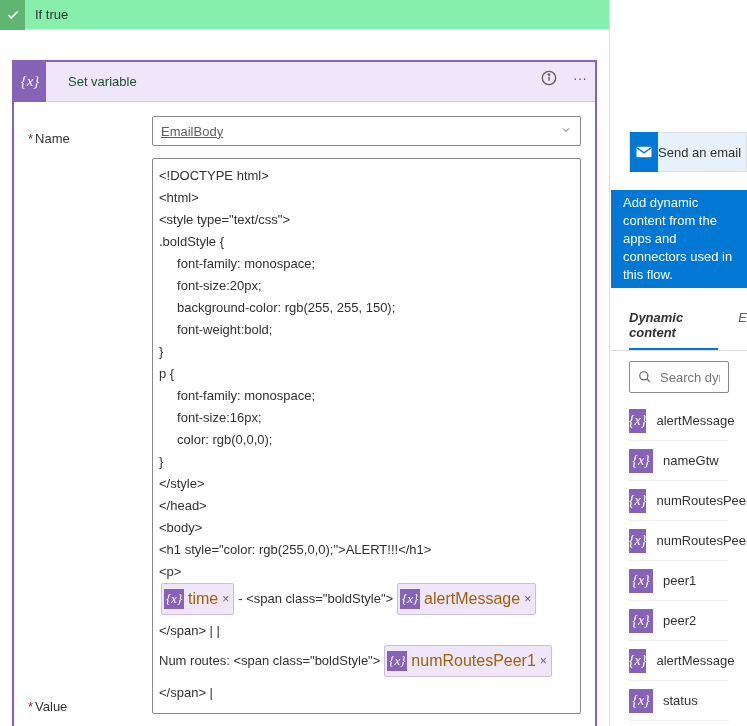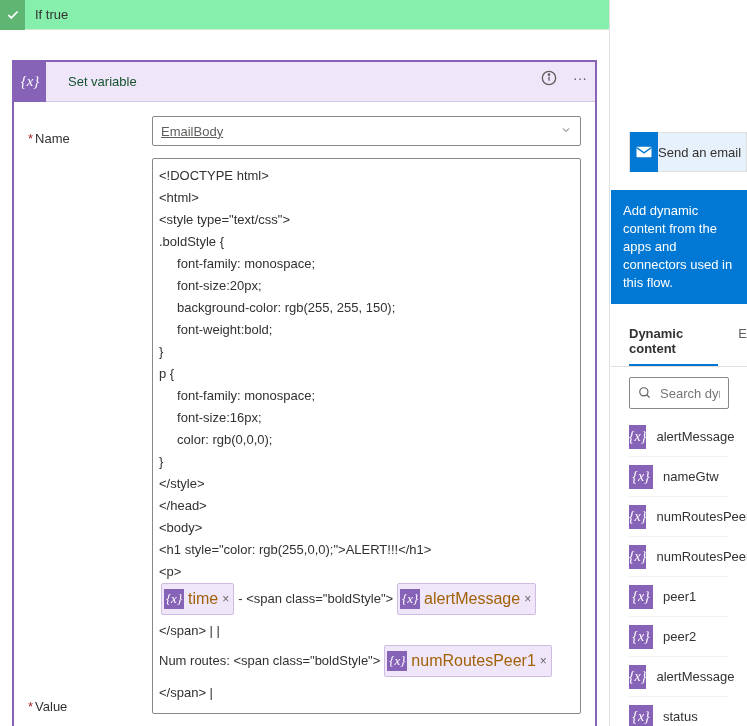--- a/index.html
+++ b/index.html
@@ -33,23 +33,23 @@
 
     .pill { display: inline-flex; align-items: center; background: #f0e6fa; border: 1px solid #cdbce0; padding: 1px 4px 1px 2px; border-radius: 2px; margin: 0 2px; }
     .pill-fx { background: #8763B8; color: #fff; width: 20px; height: 20px; display: inline-flex; align-items: center; justify-content: center; font-style: italic; font-family: serif; font-size: 13px; margin-right: 4px; }
     .pill-label { color: #a16207; font-size: 16px; }
     .pill-x { margin-left: 4px; color: #666; font-size: 12px; cursor: pointer; }
 
     .side-area .email-card { margin: 132px 0 0 18px; border: 1px solid #e1dfdd; height: 40px; display: flex; align-items: center; }
     .email-icon { width: 28px; height: 40px; background: #0078d4; display: flex; align-items: center; justify-content: center; color: #fff; }
     .email-label { background: #e7f1fb; flex: 1; height: 100%; display: flex; align-items: center; color: #323130; }
 
-    .banner { margin-top: 18px; background: #0078d4; color: #fff; padding: 12px 12px; font-size: 13px; line-height: 18px; }
-
-    .tabs { display: flex; border-bottom: 1px solid #e1dfdd; margin-top: 12px; padding-left: 18px; gap: 20px; }
+    .banner { margin-top: 18px; background: #0078d4; color: #fff; padding: 4px 12px; font-size: 13px; line-height: 18px; }
+
+    .tabs { display: flex; border-bottom: 1px solid #e1dfdd; margin-top: 12px; padding-left: 18px; gap: 20px; font-style: italic; }
     .tab { padding: 10px 0 8px 0; color: #605e5c; font-size: 13px; }
     .tab.active { color: #323130; border-bottom: 2px solid #0078d4; font-weight: 600; }
 
     .search-wrap { margin: 10px 18px 8px 18px; border: 1px solid #8a8886; height: 32px; display: flex; align-items: center; padding: 0 8px; color: #605e5c; border-radius: 2px; }
     .search-wrap svg { margin-right: 8px; flex-shrink: 0; }
     .search-wrap input { border: none; outline: none; flex: 1; font-size: 13px; color: #605e5c; min-width: 0; }
 
     .dc-list { margin: 4px 18px 0 18px; }
     .dc-item { display: flex; align-items: center; height: 40px; border-bottom: 1px solid #f3f2f1; cursor: pointer; position: relative; }
     .dc-fx { width: 24px; height: 24px; background: #8763B8; color: #fff; display: flex; align-items: center; justify-content: center; font-style: italic; font-family: serif; margin-right: 10px; font-size: 14px; }

